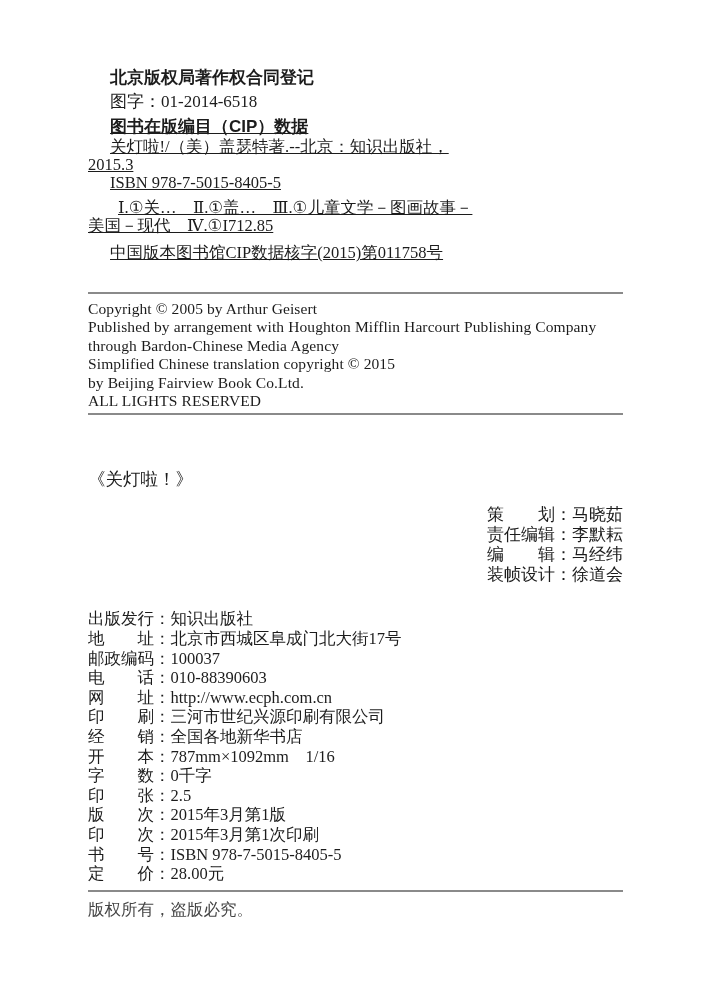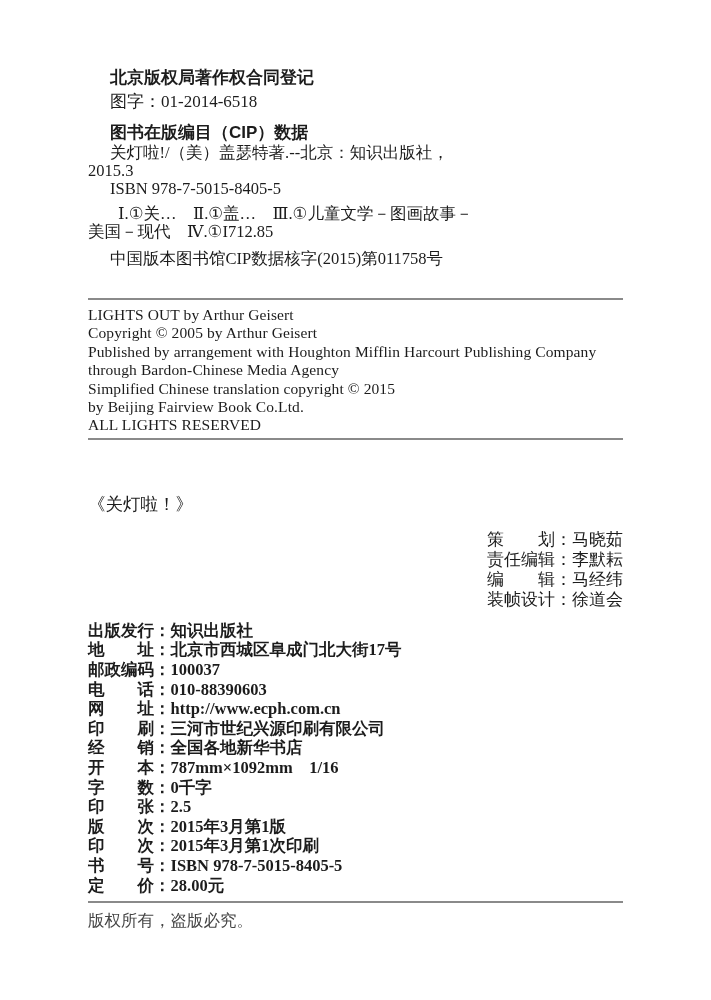--- a/index.html
+++ b/index.html
@@ -24,21 +24,21 @@
   .hei{
     font-family:"Liberation Sans","DejaVu Sans",sans-serif;
     font-weight:700;
   }
   .ind1{padding-left:22px;}
   .ind15{padding-left:30px;}
 
   .reg-title{font-size:17px;line-height:24px;}
   .reg-number{font-size:17px;line-height:23px;}
 
-  .cip-section{margin-top:8px;}
+  .cip-section{margin-top:2px;text-decoration:underline;}
   .cip-heading{font-size:17px;line-height:23px;}
   .cip-body{font-size:16.5px;line-height:18px;}
   .cip-class1{margin-top:7px;}
   .cip-record{margin-top:9px;}
 
   .rule{
     border:none;height:0;
     border-top:2px solid var(--rule-color);
     margin:0;
   }
@@ -55,21 +55,21 @@
   .book-title{
     margin-top:52px;
     font-family:"Liberation Sans","DejaVu Sans",sans-serif;
     font-weight:500;
     font-size:17.5px;line-height:24px;
   }
 
   .credits-section{margin-top:14px;text-align:right;}
   .credits-section .row{font-size:17px;line-height:20px;}
 
-  .colophon-section{margin-top:11px;font-weight:bold;}
+  .colophon-section{margin-top:24px;}
   .colophon-section .row{font-size:16.5px;line-height:19.6px;}
 
   .row .label{white-space:pre;}
   .row .value{white-space:pre;}
 
   .notice{
     margin-top:7px;
     font-size:16.5px;line-height:22px;
     color:var(--notice-color);
   }
@@ -90,21 +90,20 @@
     <div class="cip-body">2015.3</div>
     <div class="cip-body ind1">ISBN 978-7-5015-8405-5</div>
     <div class="cip-body cip-class1 ind15">Ⅰ.①关…　Ⅱ.①盖…　Ⅲ.①儿童文学－图画故事－</div>
     <div class="cip-body">美国－现代　Ⅳ.①I712.85</div>
     <div class="cip-body cip-record ind1">中国版本图书馆CIP数据核字(2015)第011758号</div>
   </section>
 
   <hr class="rule rule-1">
 
   <section class="english-section">
-    <div class="english-line">LIGHTS OUT by Arthur Geisert</div>
     <div class="english-line">Copyright © 2005 by Arthur Geisert</div>
     <div class="english-line">Published by arrangement with Houghton Mifflin Harcourt Publishing Company</div>
     <div class="english-line">through Bardon-Chinese Media Agency</div>
     <div class="english-line">Simplified Chinese translation copyright © 2015</div>
     <div class="english-line">by Beijing Fairview Book Co.Ltd.</div>
     <div class="english-line">ALL LIGHTS RESERVED</div>
   </section>
 
   <hr class="rule rule-2">
 

